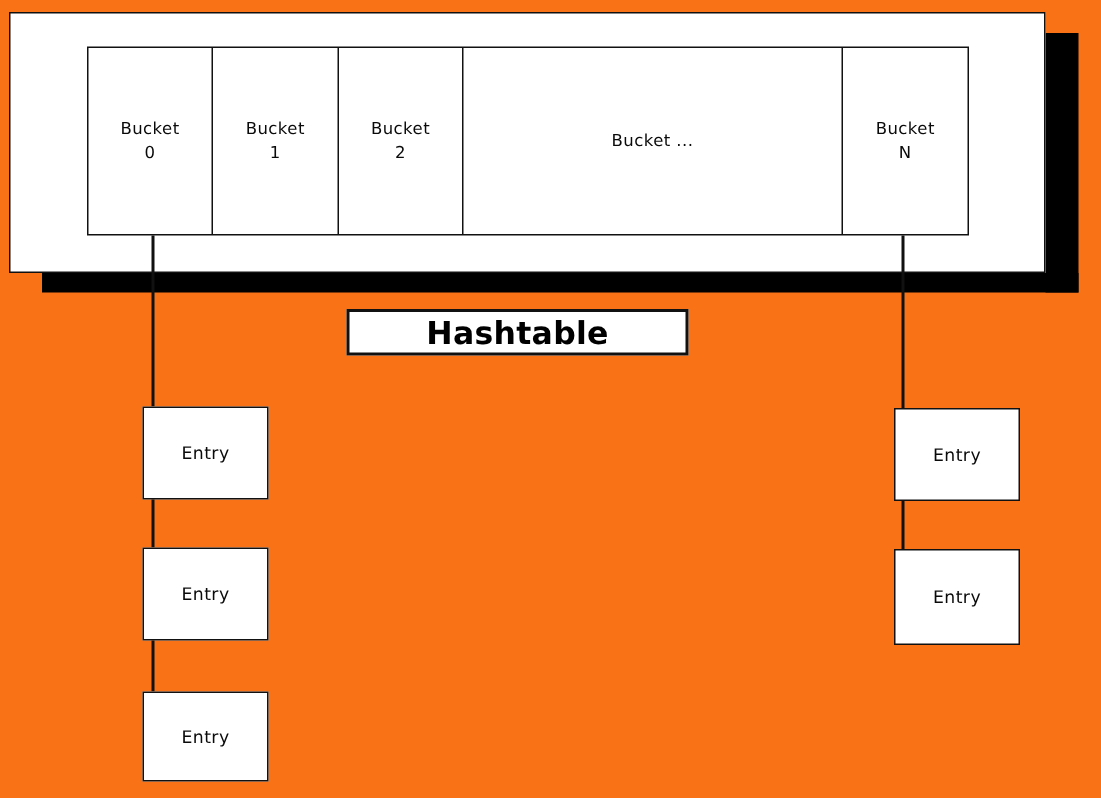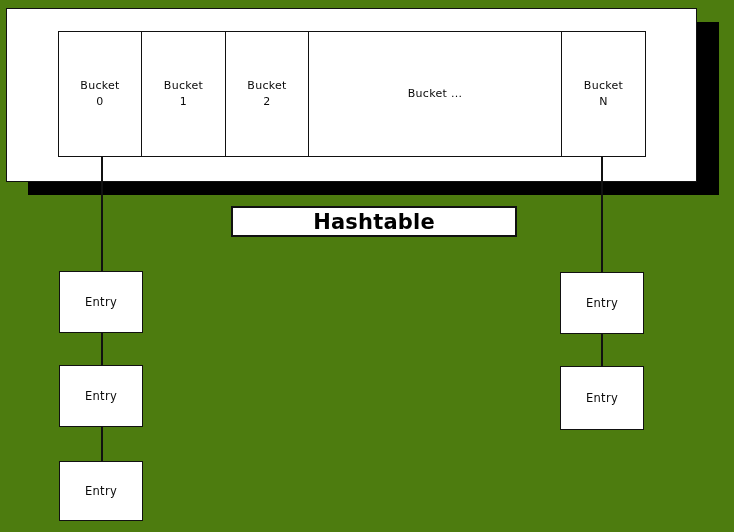--- a/index.html
+++ b/index.html
@@ -7,21 +7,21 @@
     padding: 0;
     background: #ffffff;
   }
   body {
     font-family: "DejaVu Sans", sans-serif;
   }
   #canvas {
     position: relative;
     width: 734px;
     height: 532px;
-    background: #4d7c0f;
+    background: #f97316;
     overflow: hidden;
   }
 
   
   .table-shadow {
     position: absolute;
     background: #000000;
   }
   .table-shadow.right {
     left: 697px;
@@ -75,21 +75,21 @@
     border-right: none;
   }
   .bucket-cell .b-name { display: block; }
   .bucket-cell .b-index { display: block; }
 
   
   .caption-box {
     position: absolute;
     left: 231px;
     top: 206px;
-    width: 286px;
+    width: 228px;
     height: 31px;
     border: 2px solid #111111;
     background: #ffffff;
     box-sizing: border-box;
     display: flex;
     align-items: center;
     justify-content: center;
     font-size: 21px;
     font-weight: bold;
     color: #000000;
@@ -108,20 +108,21 @@
     position: absolute;
     border: 1.5px solid #111111;
     background: #ffffff;
     box-sizing: border-box;
     display: flex;
     align-items: center;
     justify-content: center;
     font-size: 11.5px;
     color: #0a0a0a;
     letter-spacing: 0.3px;
+    margin-left: 36px;
   }
 </style>
 </head>
 <body>
 
 <div id="canvas">
 
   <div class="table-shadow right"></div>
   <div class="table-shadow bottom"></div>
 

